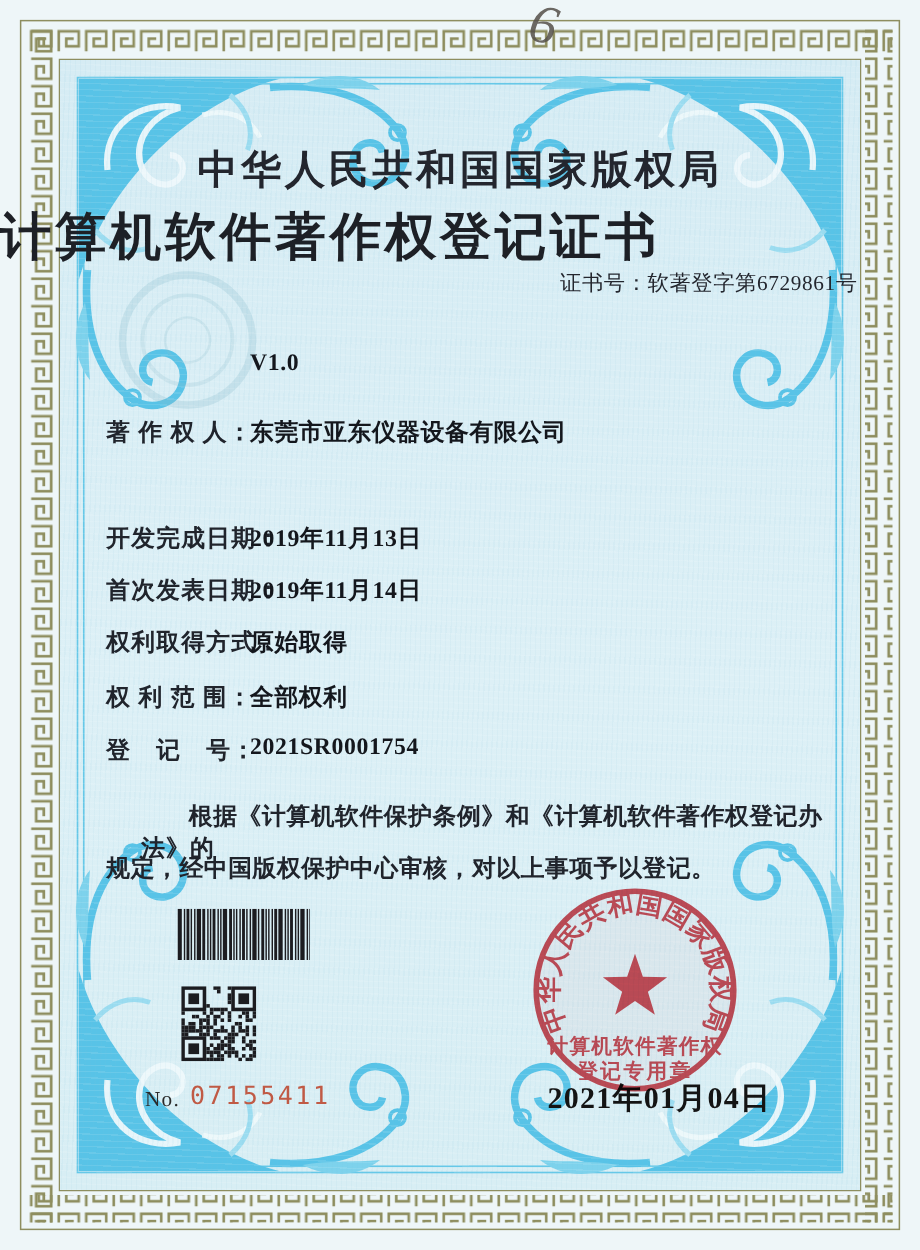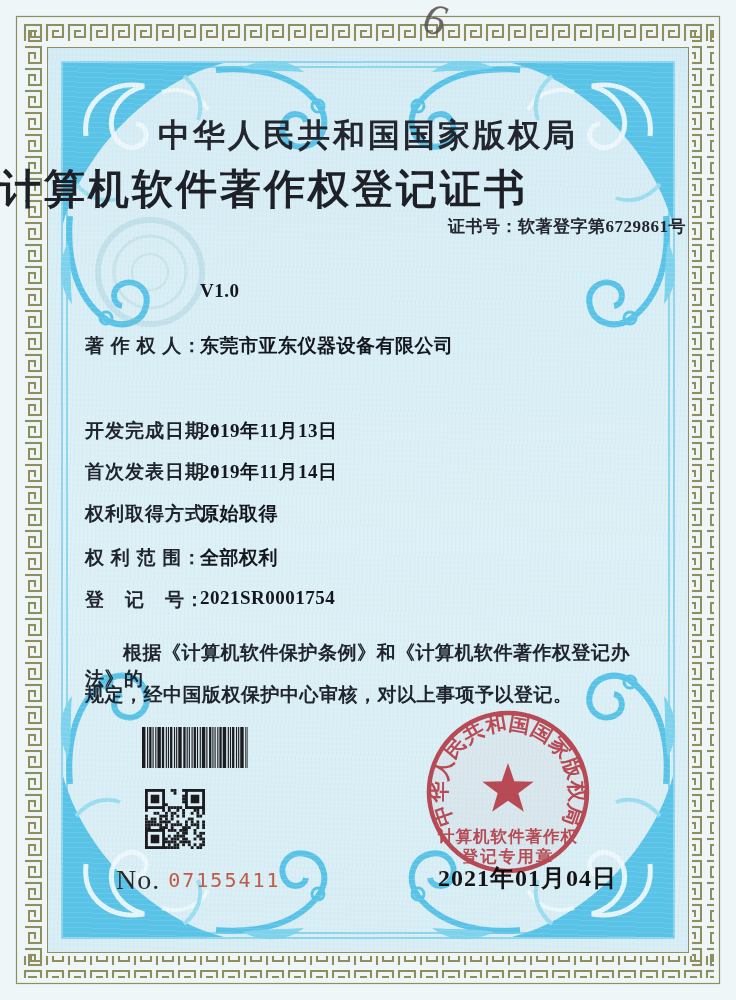--- a/index.html
+++ b/index.html
@@ -13,29 +13,29 @@
       repeating-linear-gradient(2deg, rgba(255,255,255,.10) 0 1px, transparent 1px 5px);
     pointer-events:none; }
   .content { position:absolute; left:0; top:0; width:736px; height:1000px; z-index:2;
     color:#20242c; }
   .hand-mark { position:absolute; left:424px; top:-6px; font-size:44px; font-style:italic;
     color:#55504a; transform:rotate(14deg); opacity:.85; z-index:4; }
   .authority { position:absolute; left:0; right:0; top:114px; text-align:center;
     font-size:32px; font-weight:bold; letter-spacing:3px; color:#23262e; }
   .cert-title { position:absolute; left:0; right:0; top:162px; text-align:left;
     font-size:41px; font-weight:bold; letter-spacing:3px; color:#1d2026; }
-  .cert-no { position:absolute; left:448px; top:215px; font-size:17px; font-weight:bold;
+  .cert-no { position:absolute; left:448px; top:215px; font-size:17px; font-weight:normal;
     letter-spacing:.5px; color:#23262e; }
   .row-label { position:absolute; left:85px; font-size:19px; font-weight:bold; letter-spacing:1px; }
   .row-value { position:absolute; left:200px; font-size:19px; font-weight:bold; letter-spacing:.5px; color:#14171d; }
   .statement { position:absolute; left:85px; width:580px; font-size:19px; font-weight:bold;
     letter-spacing:.5px; color:#20242c; }
-  .indent { text-indent:38px; }
+  .indent { text-indent:38px;margin-left:28px; }
   .serial-line { position:absolute; left:116px; top:864px; }
-  .serial-prefix { font-size:28px; color:#2a2a2a; letter-spacing:1px; }
+  .serial-prefix { font-size:17px; color:#2a2a2a; letter-spacing:1px; }
   .serial-number { font-family:"DejaVu Sans Mono",monospace; font-size:20px; color:#c05a45;
     letter-spacing:2px; margin-left:8px; vertical-align:2px; }
   .issue-date { position:absolute; left:438px; top:862px; font-size:24px; font-weight:bold;
     color:#141414; letter-spacing:1px; z-index:2; }
   .barcode-wrap { position:absolute; left:142px; top:727px; }
   .qr-wrap { position:absolute; left:145px; top:789px; }
   .seal-wrap { position:absolute; left:410px; top:694px; width:200px; height:200px; z-index:3;
     opacity:.92; mix-blend-mode:multiply; }
   .seal-caption { font-weight:bold; }
 </style>

